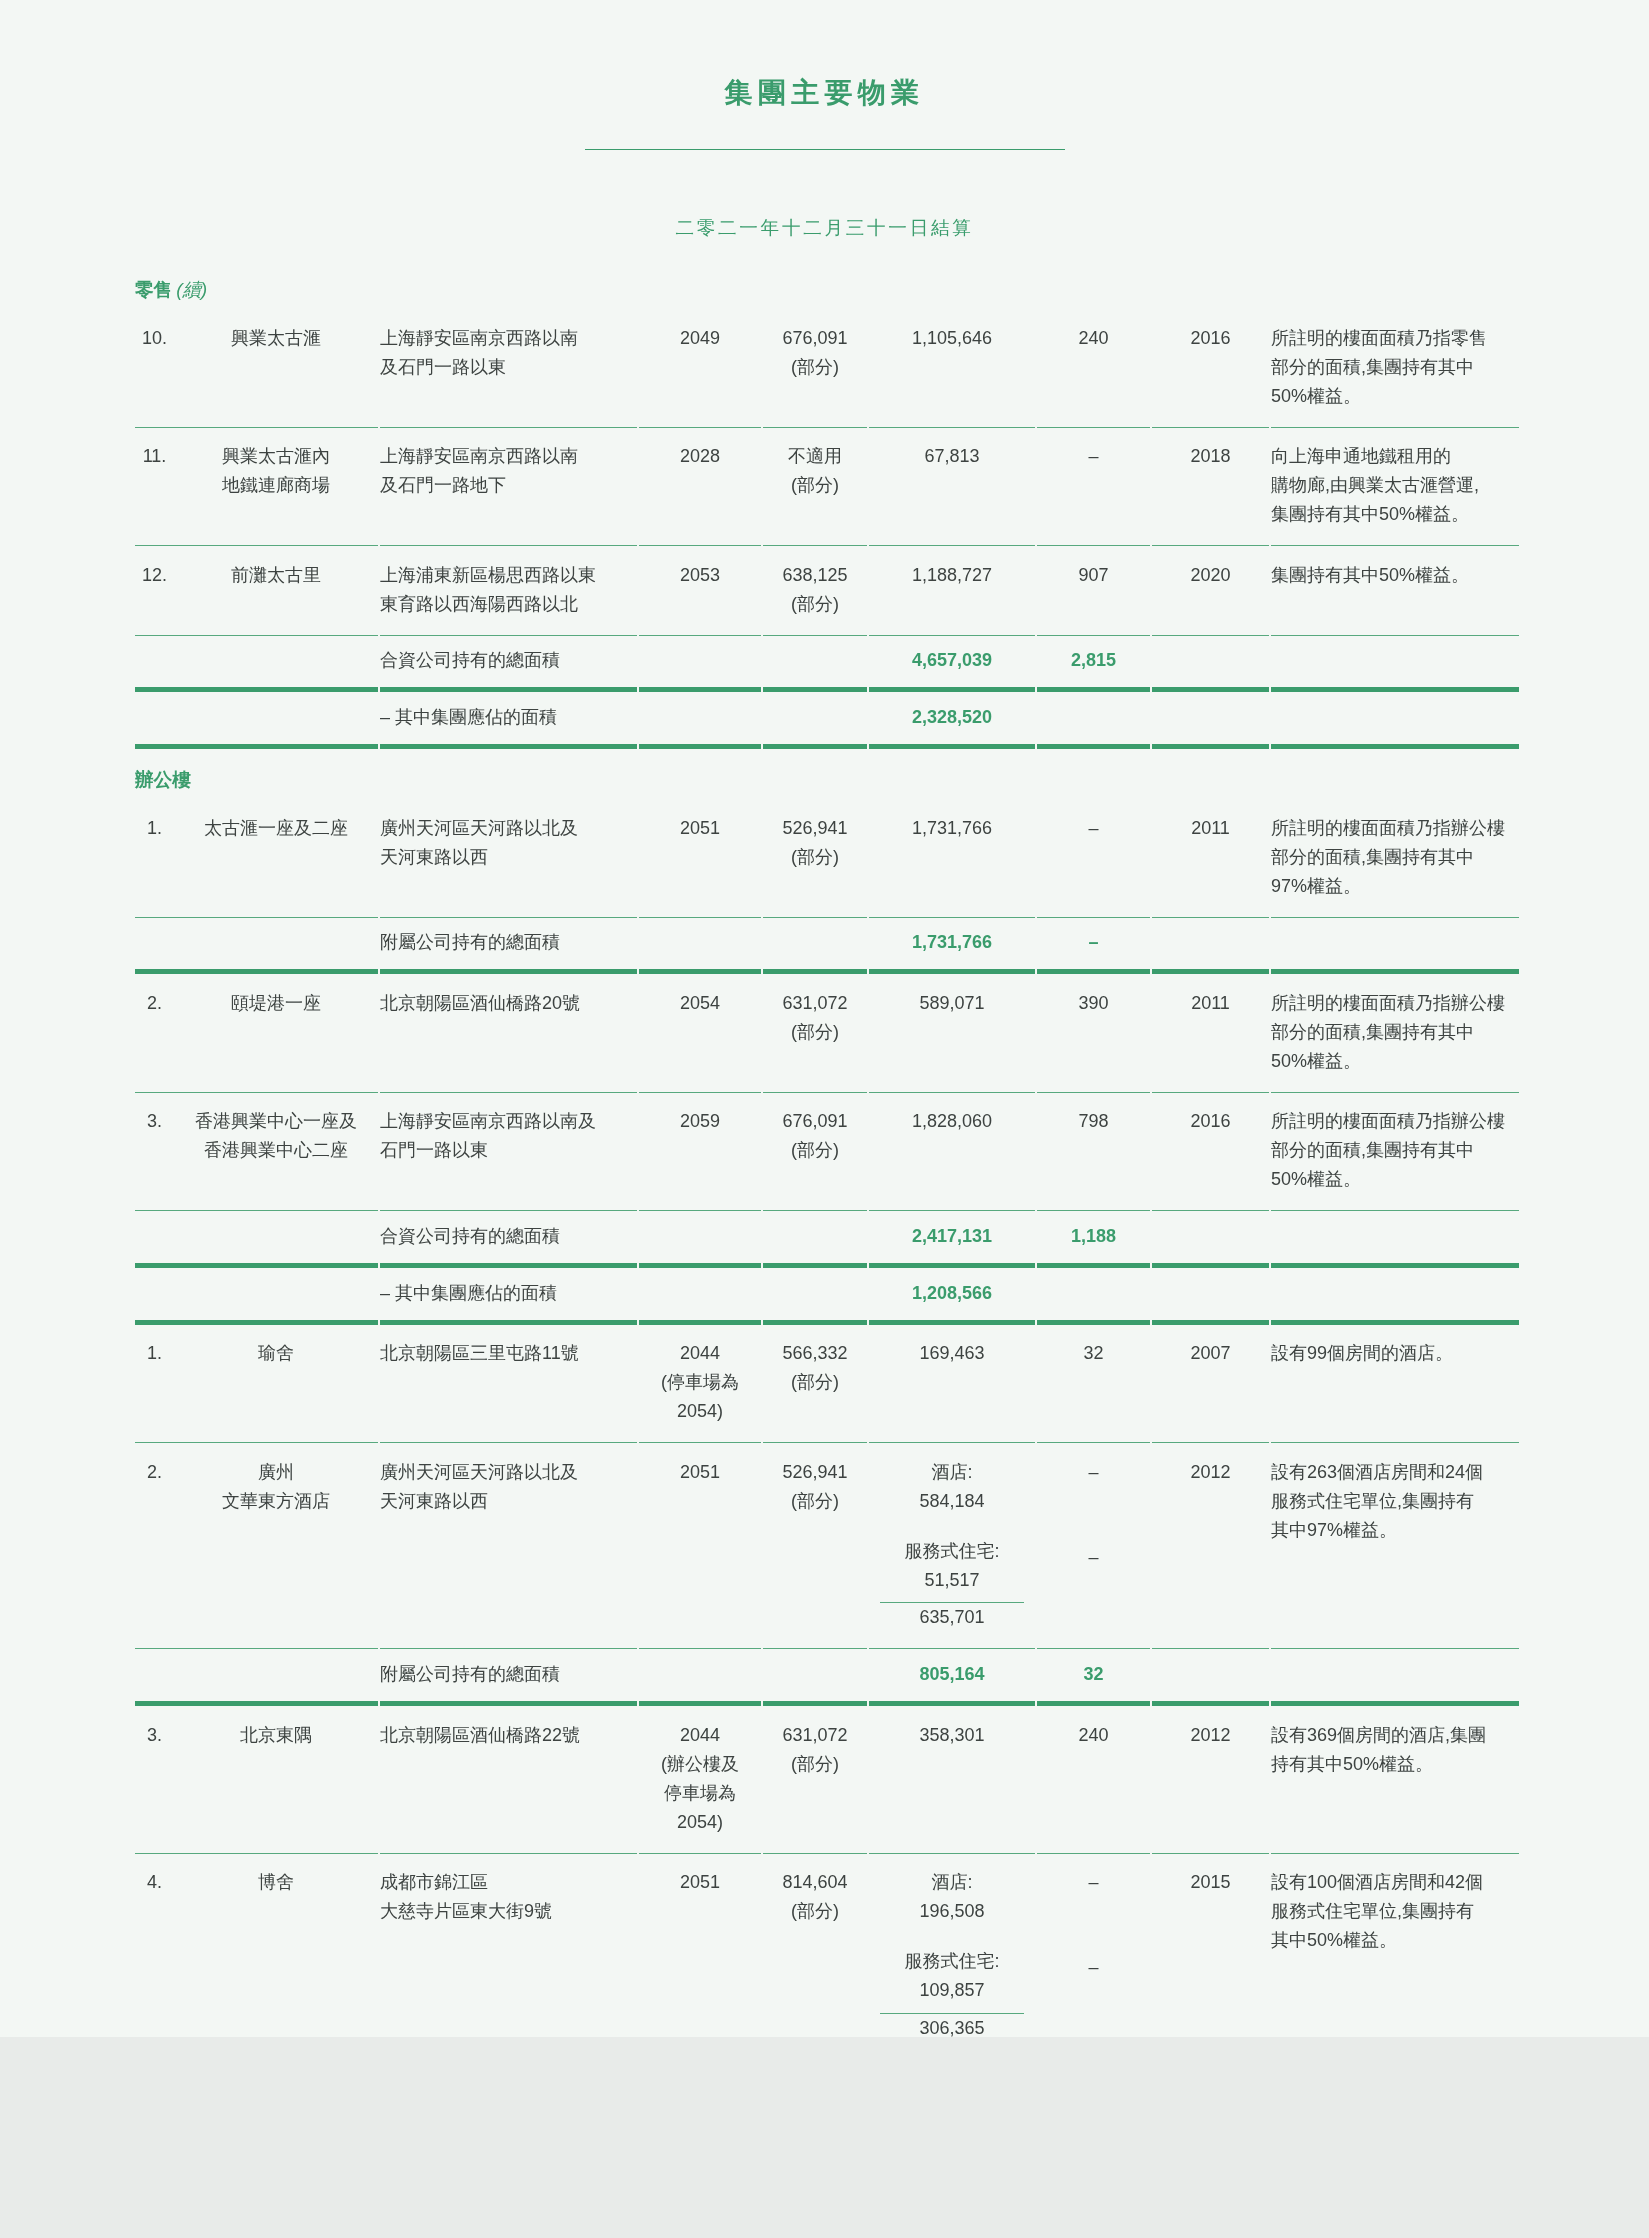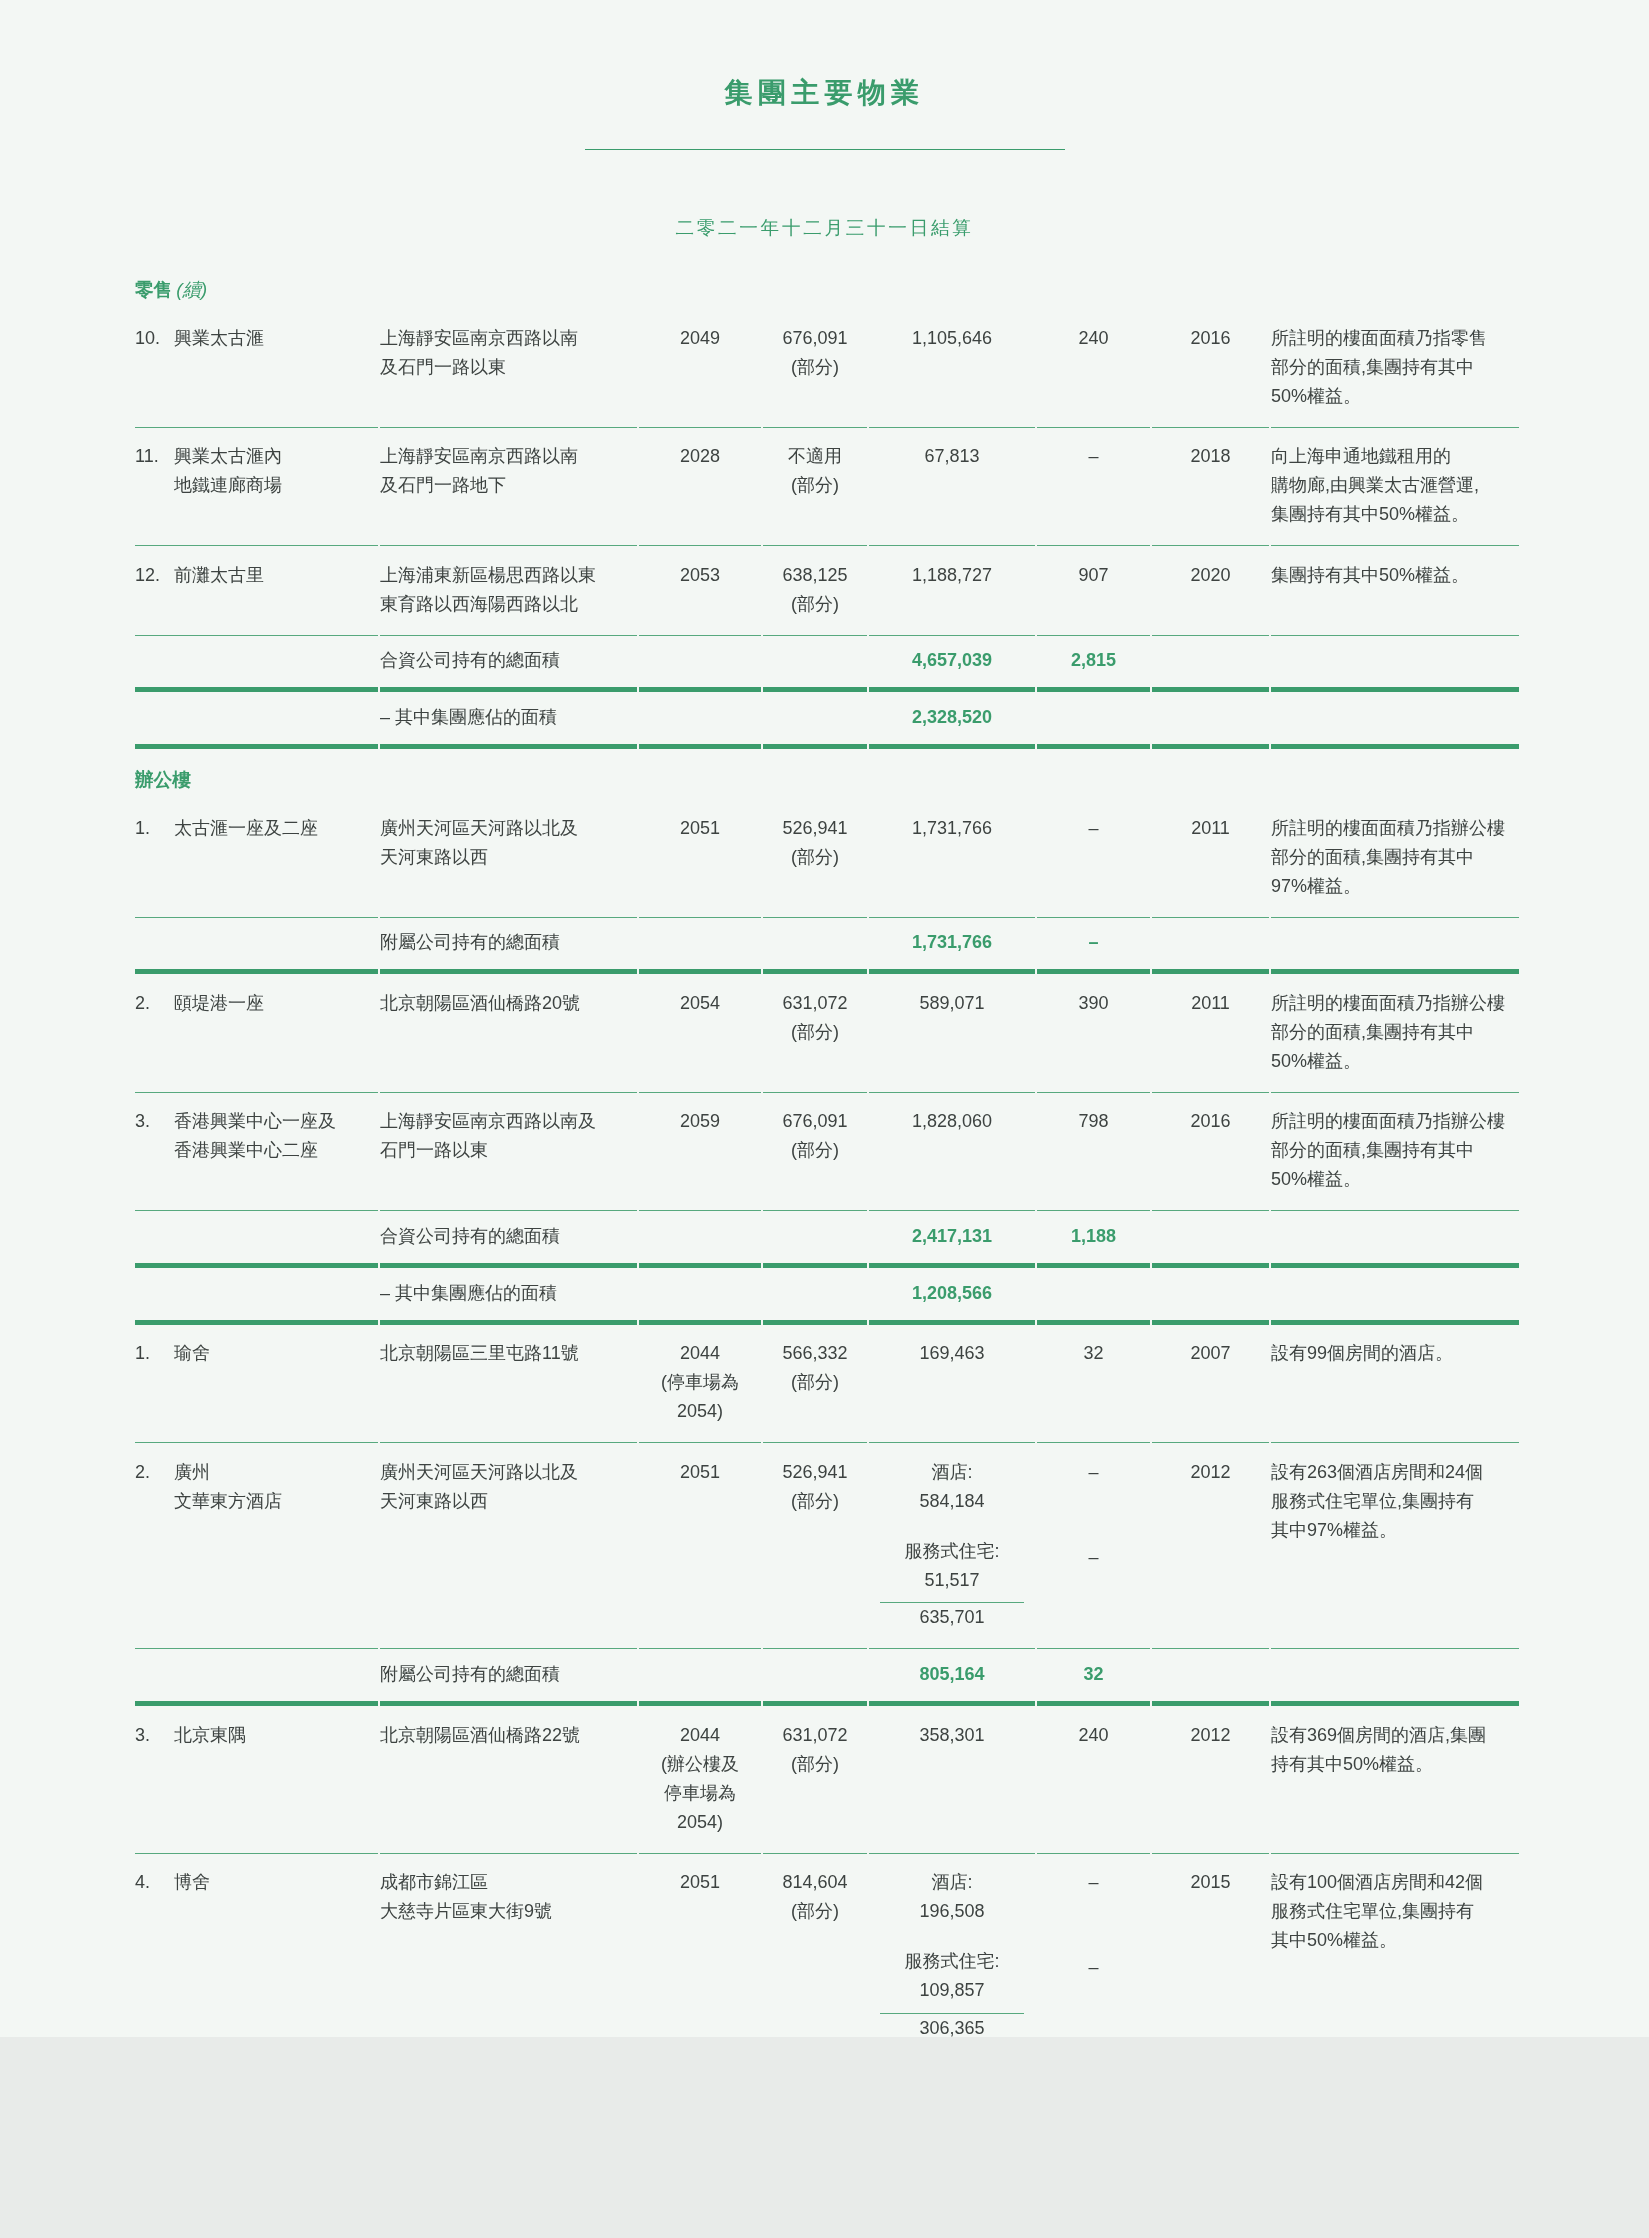--- a/index.html
+++ b/index.html
@@ -46,21 +46,21 @@
     line-height:27px;letter-spacing:0.7px;
   }
   tr.section td{padding-top:16px;padding-bottom:4px;}
   .sec-label{color:var(--green);font-weight:bold;font-size:18.6px;}
   .sec-cont{color:var(--green);font-style:italic;font-weight:normal;font-size:18.6px;margin-left:4px;}
   tr.prop td{padding-top:14.6px;padding-bottom:16px;}
   tr.total td{padding-top:10.6px;padding-bottom:12px;}
   tr.b-thin td{border-bottom:1.3px solid var(--green-line);}
   tr.b-thick td{border-bottom:5.3px solid var(--green);}
   tr.b-final td{border-bottom:2px solid var(--green-line);}
-  .item{display:flex;}
+  .item{display:flex;text-align:center;}
   .item .num{flex:0 0 39px;}
   .item .nm{flex:1;white-space:pre-line;}
   .gb{color:var(--green);font-weight:bold;}
   .remark{padding-right:4px;}
   
   .g-part{height:59px;}
   .g-part2{margin-top:20px;height:59px;}
   .g-line{height:0;border-bottom:1.3px solid var(--green-line);margin:6.7px 10.6px 0 10.6px;}
   .g-total{}
   .p1{line-height:29px;}

